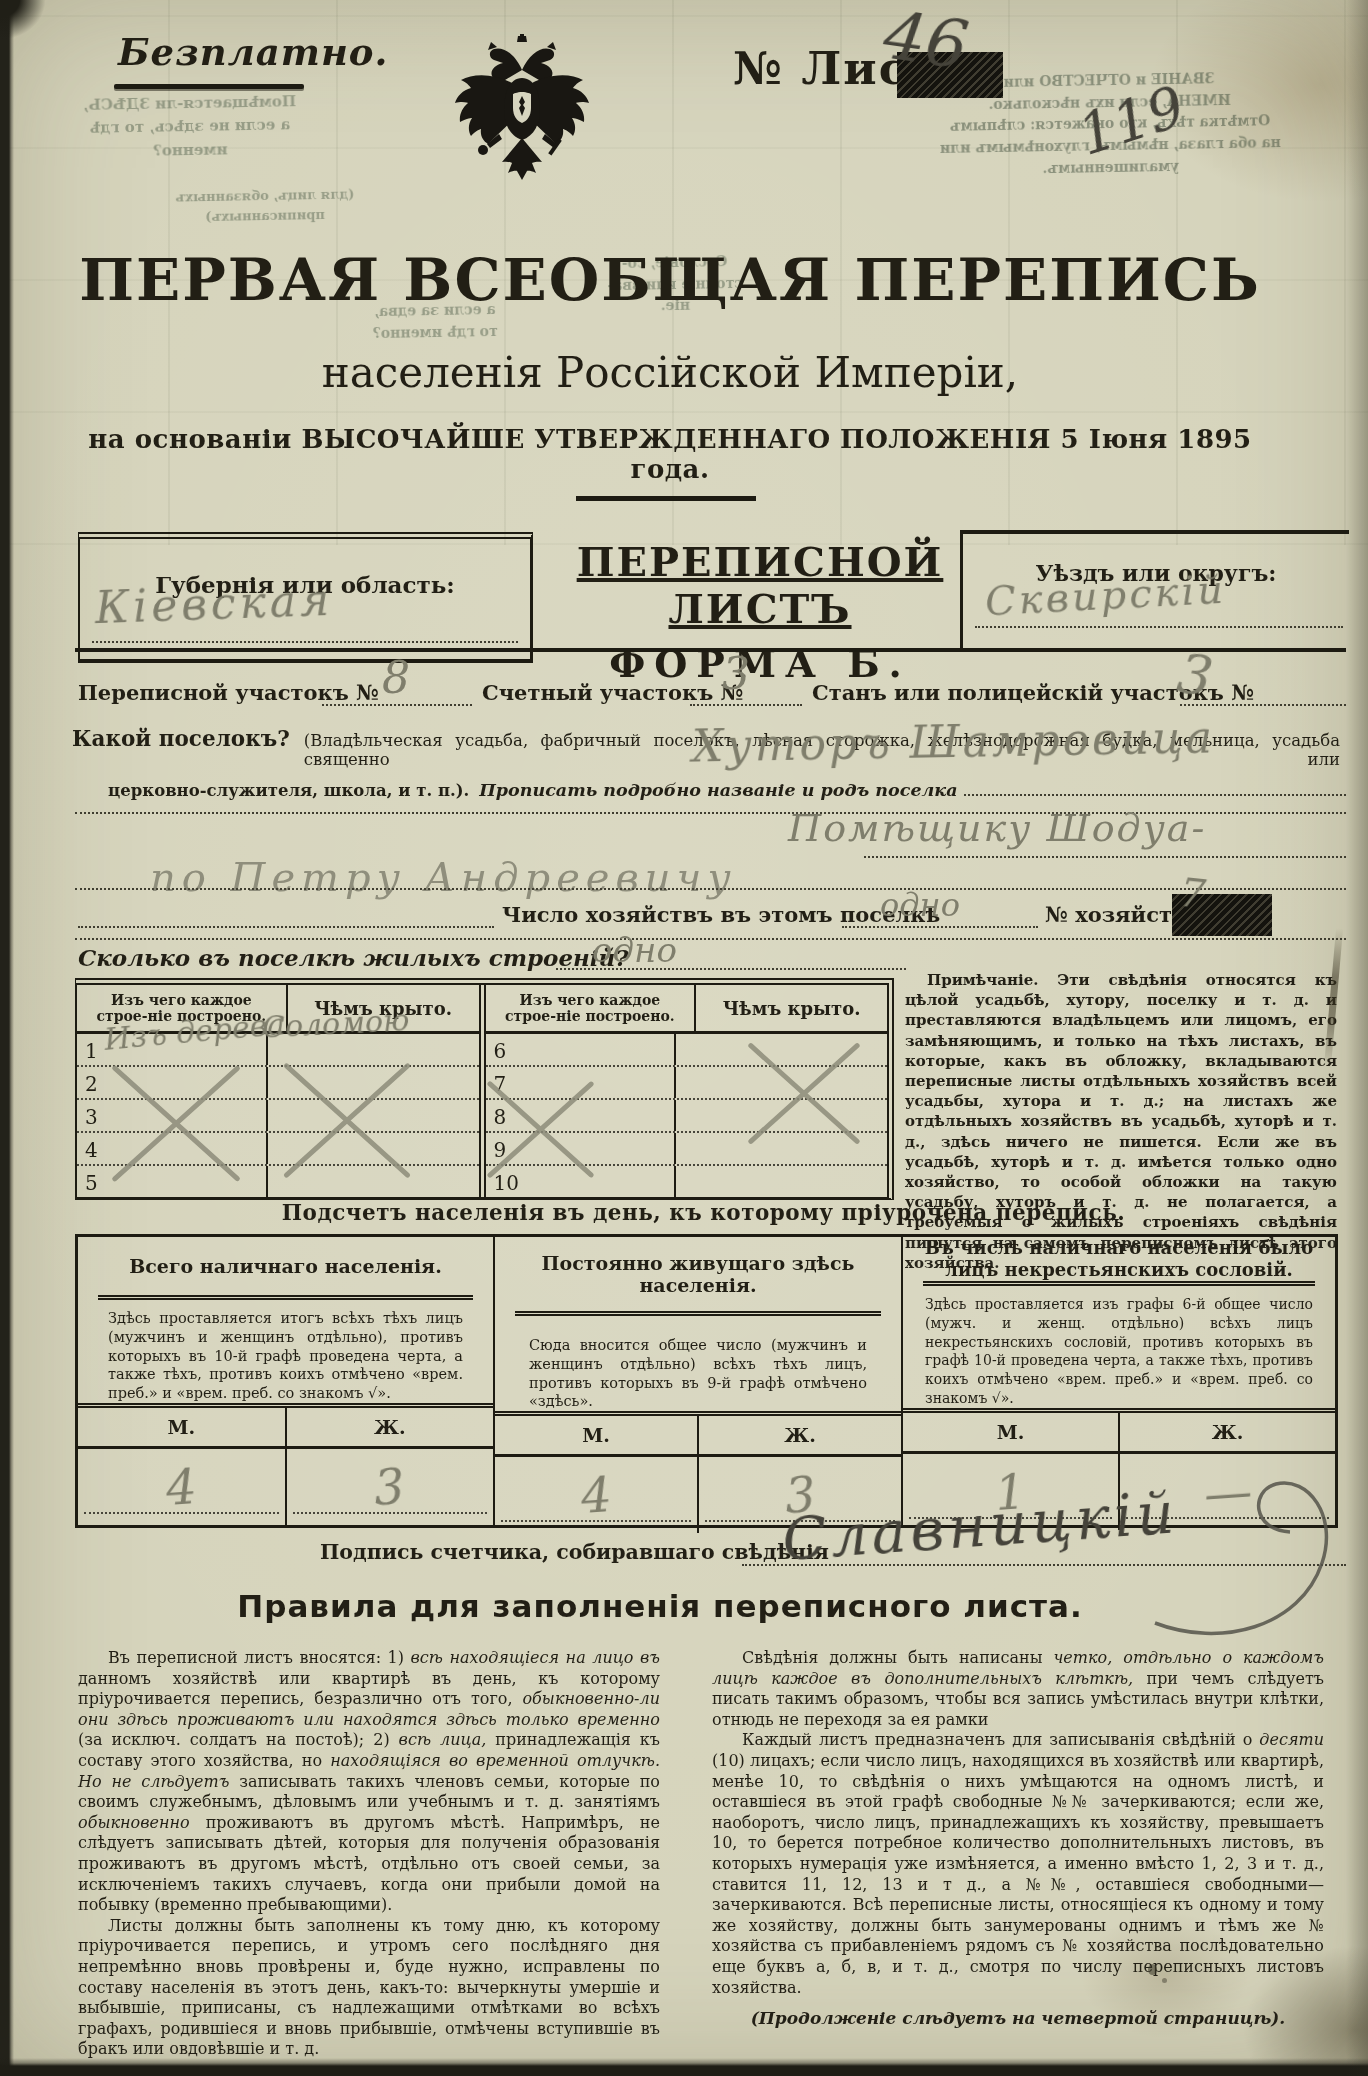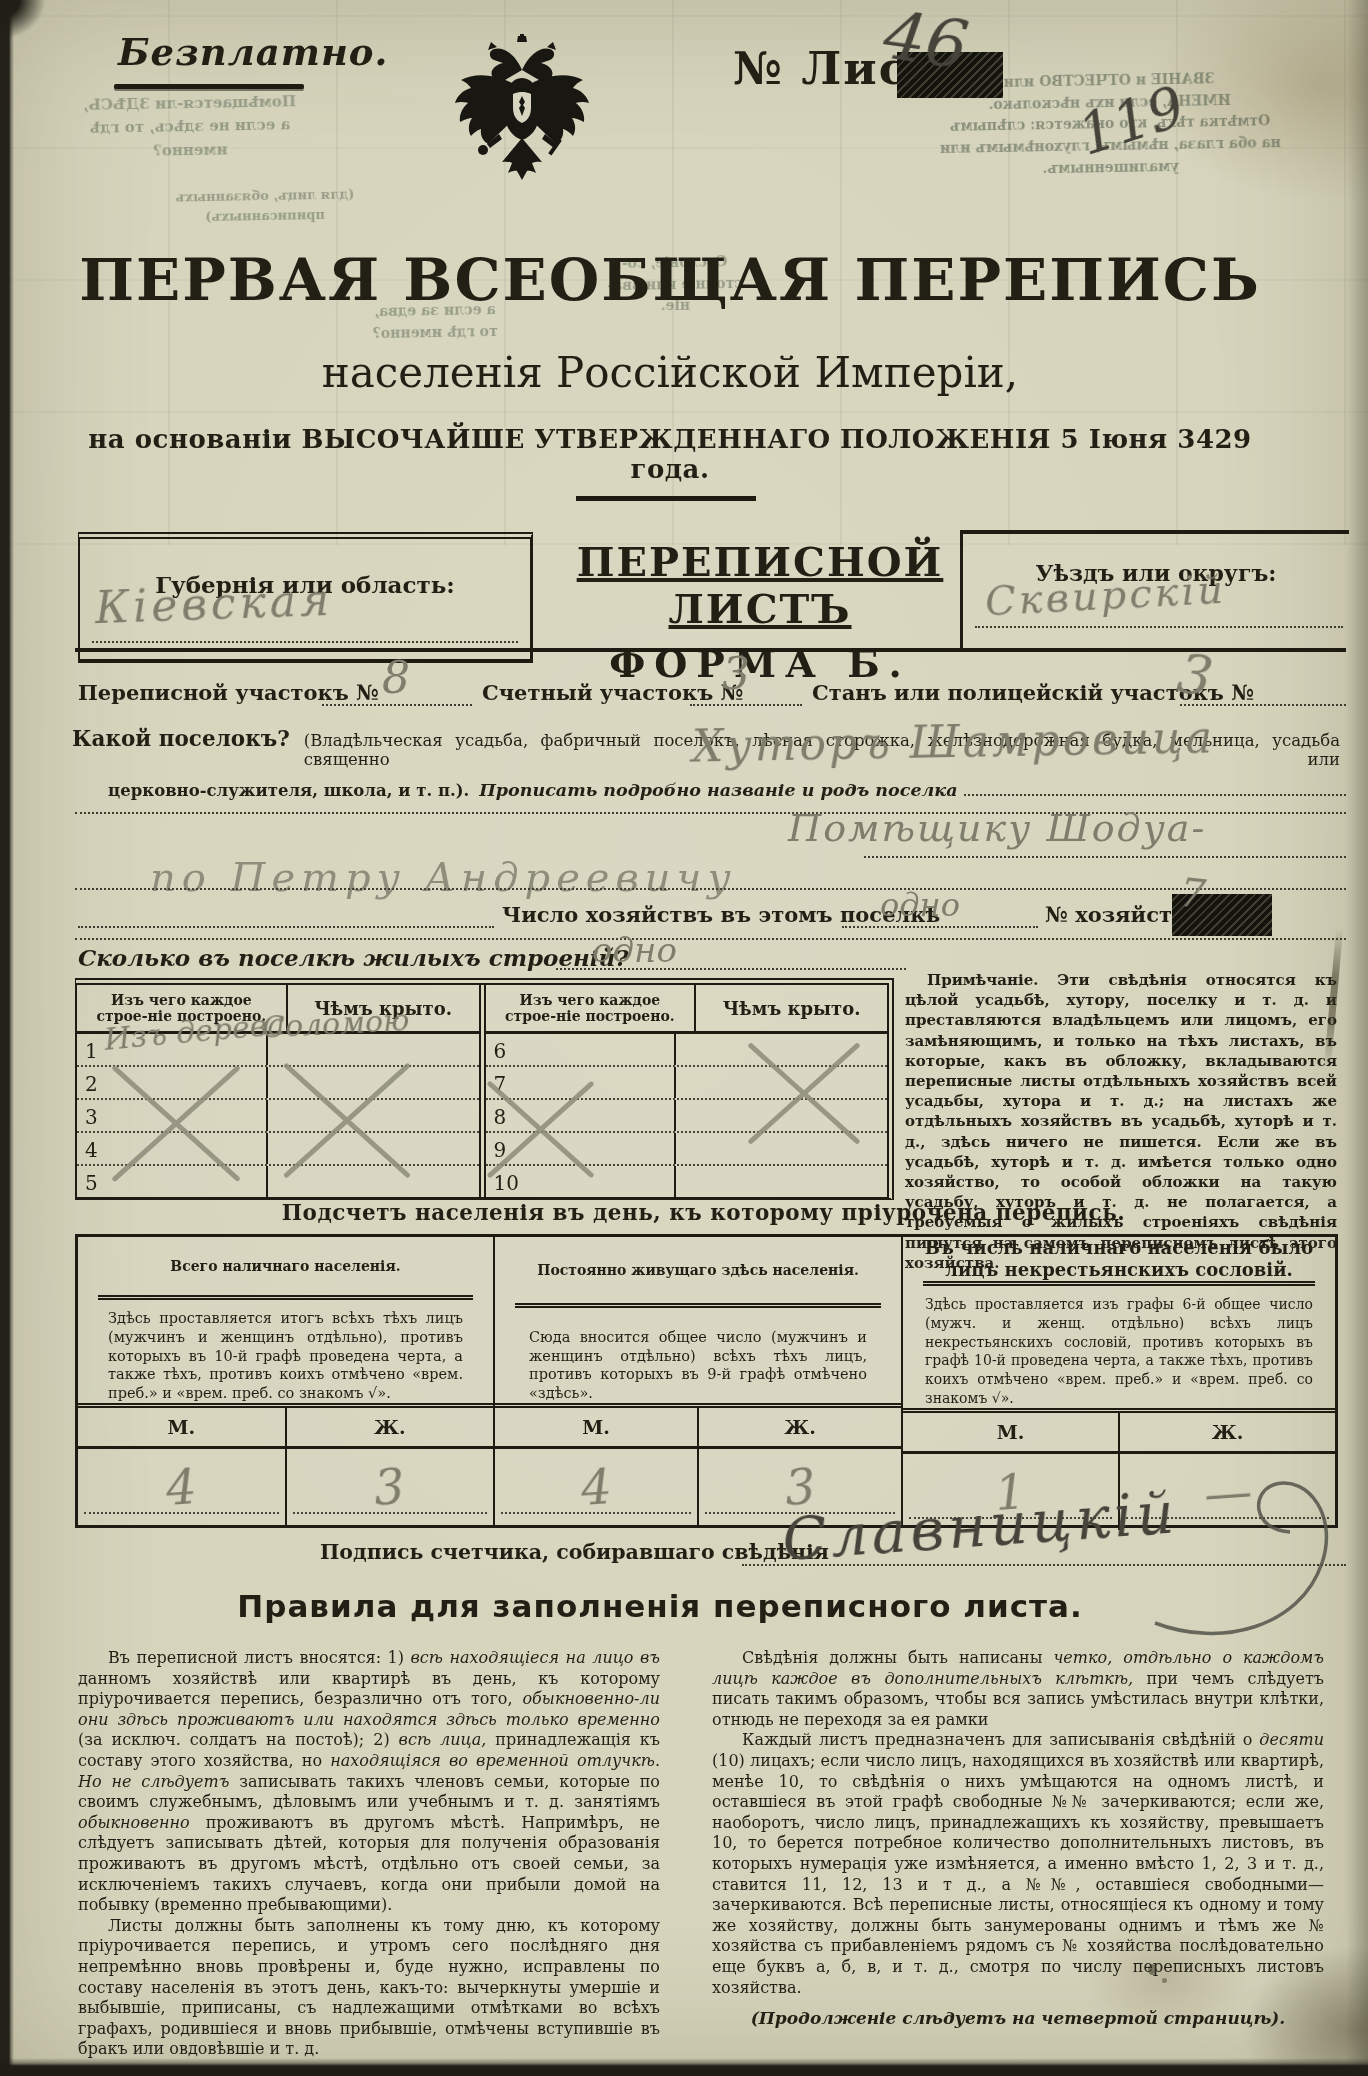--- a/index.html
+++ b/index.html
@@ -124,21 +124,21 @@
   #hw-roof1{left:262px;top:1006px;font-size:30px;transform:rotate(-3deg);}
   
   #note{left:905px;top:970px;width:432px;font-size:15px;font-weight:bold;line-height:20.2px;text-align:justify;}
   #note p{margin:0;text-indent:22px;}
   
   #count-heading{left:75px;top:1200px;width:1257px;font-size:21.5px;font-weight:bold;letter-spacing:.5px;}
   #ptable{left:75px;top:1234px;width:1257px;height:288px;display:flex;border:3px solid #1d1b12;background:rgba(255,255,250,.03);}
   .pcol{display:flex;flex-direction:column;}
   .pcol + .pcol{border-left:2px solid #1d1b12;}
   #pcol-0{width:415px;} #pcol-1{width:406px;} #pcol-2{flex:1;}
-  .phead{height:58px;display:flex;align-items:center;justify-content:center;text-align:center;font-weight:bold;font-size:14px;line-height:22px;padding:15px 28px;}
+  .phead{height:58px;display:flex;align-items:center;justify-content:center;text-align:center;font-weight:bold;font-size:19px;line-height:22px;padding:15px 28px;}
   .phrule{border-top:5px double #1d1b12;margin:0 20px;}
   .pdesc{padding:9px 30px 0;font-size:14.5px;line-height:18.8px;text-align:justify;}
   #pcol-1 .pdesc{padding:20px 34px 0;}
   #pcol-2 .phead{font-size:18px;padding:0 18px;}
   #pcol-2 .pdesc{padding:9px 22px 0;font-size:14px;}
   .pbottom{margin-top:auto;display:flex;border-top:5px double #1d1b12;}
   .vhalf{flex:1;display:flex;flex-direction:column;}
   .vhalf:first-child{border-right:2px solid #1d1b12;}
   .mj{height:38px;border-bottom:3px solid #1d1b12;display:flex;align-items:center;justify-content:center;font-weight:bold;font-size:19px;}
   .pval{height:76px;position:relative;display:flex;align-items:center;justify-content:center;}
@@ -206,21 +206,21 @@
     </svg>
   </div>
 
   <div id="sheet-no" class="abs b">№ Листа</div>
   <div id="sheet-hatch" class="abs"></div>
   <div id="hw-sheet46" class="hw ink">46</div>
   <div id="hw-sheet119" class="hw ink">119</div>
 
   <div id="title" class="abs b center">ПЕРВАЯ ВСЕОБЩАЯ ПЕРЕПИСЬ</div>
   <div id="subtitle" class="abs center">населенія Россійской Имперіи,</div>
-  <div id="basis" class="abs b center">на основаніи ВЫСОЧАЙШЕ УТВЕРЖДЕННАГО ПОЛОЖЕНІЯ 5 Іюня 3429 года.</div>
+  <div id="basis" class="abs b center">на основаніи ВЫСОЧАЙШЕ УТВЕРЖДЕННАГО ПОЛОЖЕНІЯ 5 Іюня 1895 года.</div>
   <div id="divider1" class="abs"></div>
 
   <div id="gub-box" class="abs">
     <div id="gub-label">Губернія или область:</div>
     <div id="gub-line"></div>
   </div>
   <div id="hw-gub" class="hw pencil">Кіевская</div>
 
   <div id="form-title" class="abs">
     <div id="form-title-1">ПЕРЕПИСНОЙ ЛИСТЪ</div>

